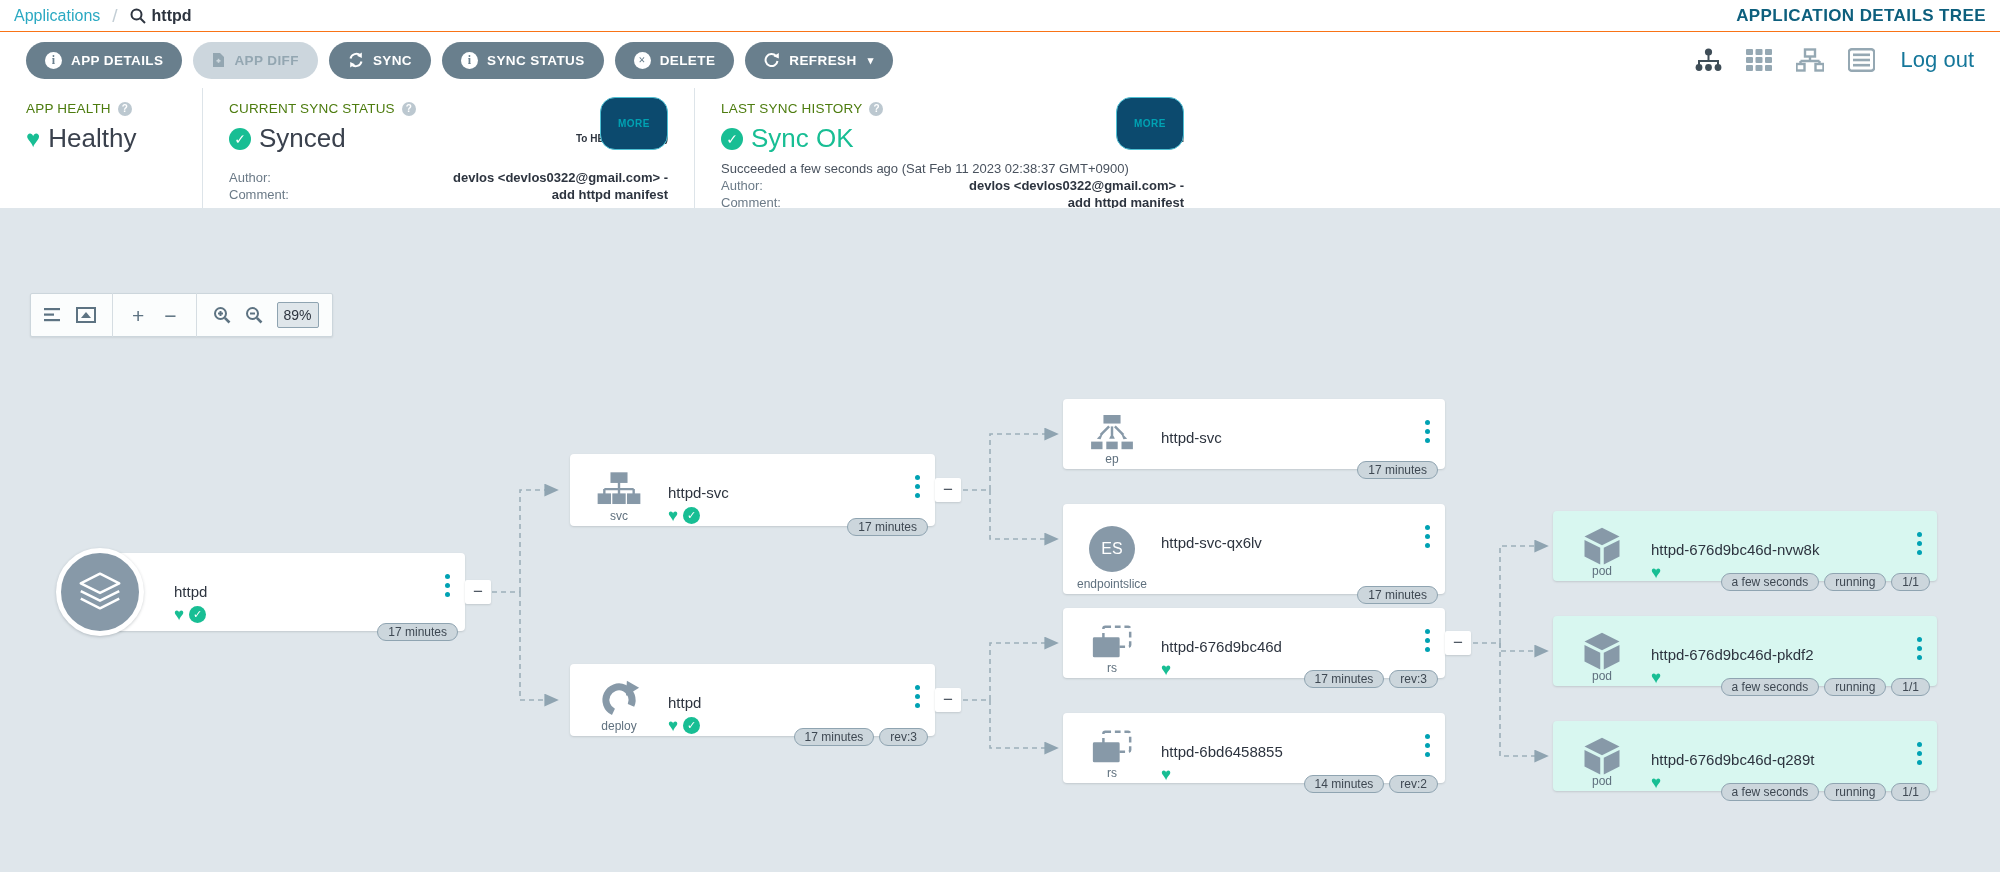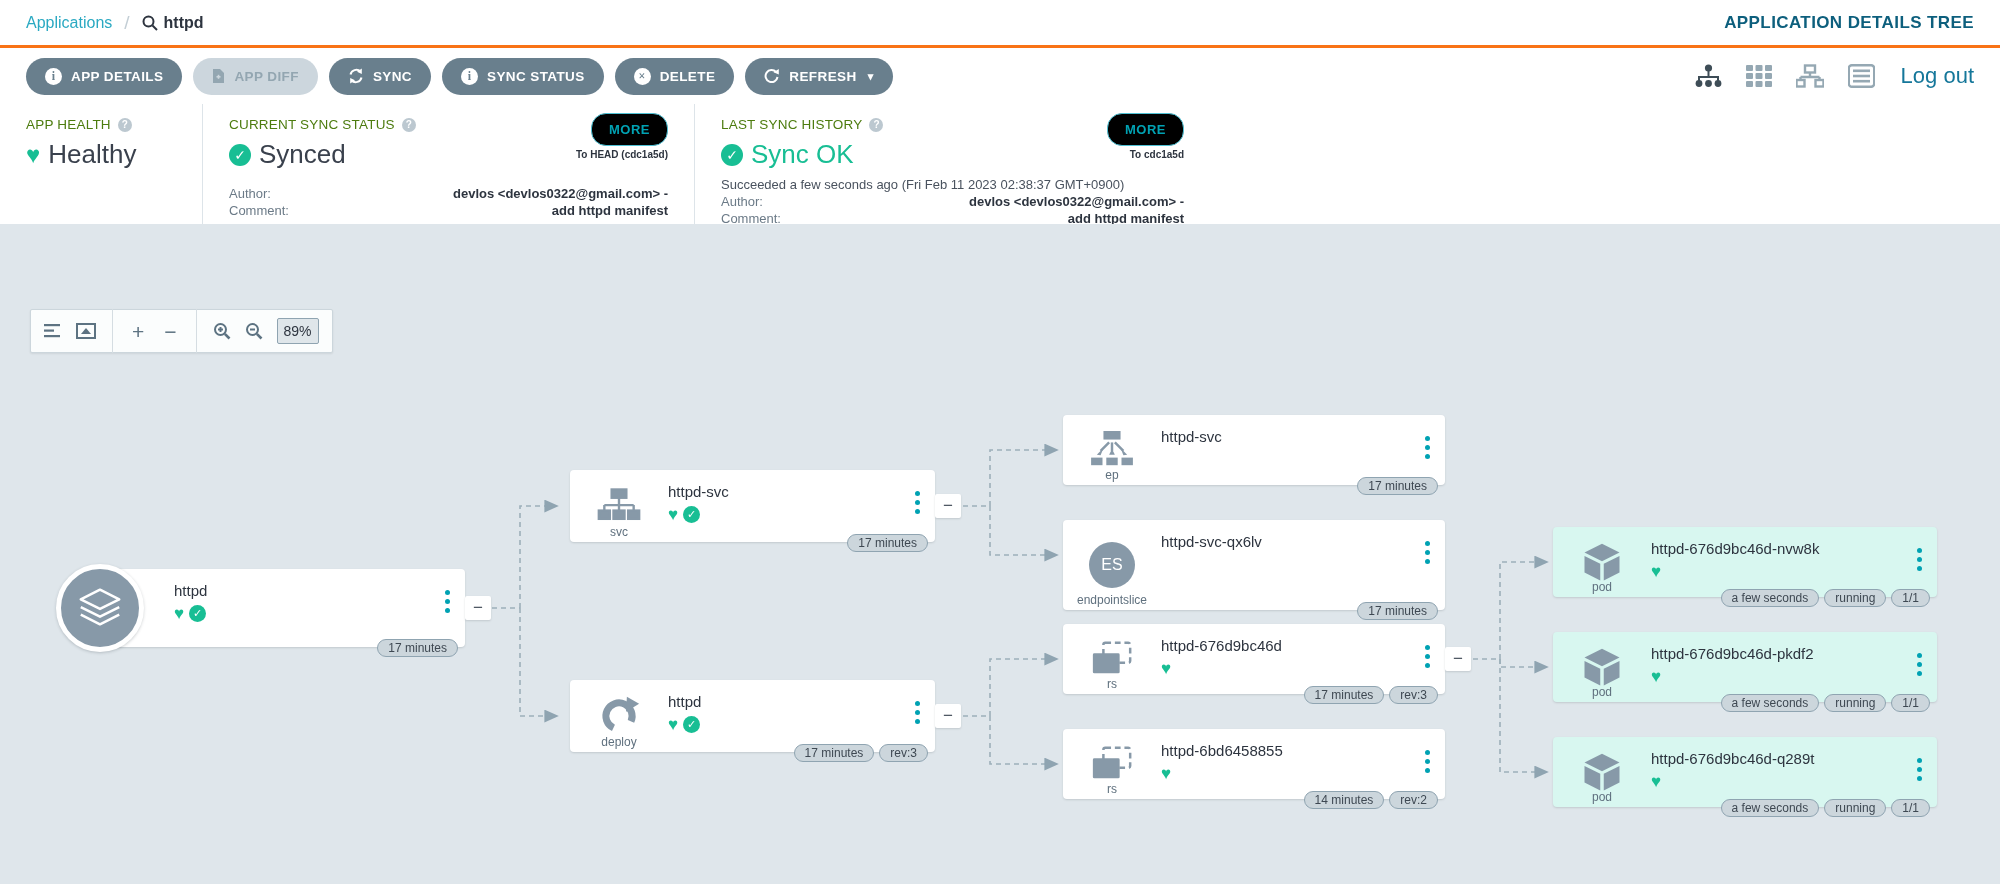--- a/index.html
+++ b/index.html
@@ -1,20 +1,20 @@
 <!DOCTYPE html>
 <html><head>
 <meta charset="utf-8">
 <style>
   *{margin:0;padding:0;box-sizing:border-box}
   html,body{width:2000px;height:884px;overflow:hidden}
   body{font-family:"Liberation Sans",sans-serif;background:#fff;color:#363c4a}
 
   
-  .topbar{height:48px;display:flex;align-items:center;justify-content:space-between;padding:0 26px;border-bottom:3px solid #f97316}
+  .topbar{height:32px;display:flex;align-items:center;justify-content:space-between;padding:0 14px;border-bottom:1px solid #f97316}
   .crumb{display:flex;align-items:center;gap:12px;font-size:16px}
   .crumb-link{color:#2aa9c2;text-decoration:none;cursor:pointer}
   .crumb-sep{color:#c3ced5;font-size:19px;font-weight:300}
   .crumb-app{display:flex;align-items:center;gap:6px;font-weight:bold;color:#2d343f}
   .page-title{color:#0d5f7d;font-weight:bold;font-size:17px;letter-spacing:.4px}
 
   
   .toolbar-row{height:56px;display:flex;align-items:center;justify-content:space-between;padding:0 26px}
   .btns{display:flex;gap:11px}
   .btn{height:37px;border-radius:19px;background:#697f8d;color:#fff;font-weight:bold;font-size:13.5px;display:flex;align-items:center;gap:9px;padding:0 19px;border:none;letter-spacing:.4px;cursor:pointer;font-family:inherit}
@@ -29,21 +29,21 @@
   
   .statusbar{height:120px;display:flex;background:#fff}
   .sec{padding:13px 26px 0 26px;position:relative}
   .sec+.sec{border-left:1px solid #dde4e9}
   .sec1{width:202px}
   .sec2{width:492px}
   .sec3{width:516px}
   .sec-label-row{display:flex;align-items:center;gap:7px}
   .sec-label{font-size:13.5px;color:#4d7c0f;letter-spacing:.2px}
   .help-ic{width:14px;height:14px;border-radius:50%;background:#bcc8d0;color:#fff;font-size:10px;font-weight:bold;display:inline-flex;align-items:center;justify-content:center;cursor:pointer}
-  .more-btn{position:absolute;right:26px;top:9px;border:1.5px solid #4ec1d4;color:#00a2b3;background:#000000;border-radius:15px;font-size:13px;font-weight:bold;padding:8px 17px;letter-spacing:.5px;cursor:pointer;font-family:inherit}
+  .more-btn{position:absolute;right:26px;top:9px;border:1.5px solid #4ec1d4;color:#00a2b3;background:#0c4a6e;border-radius:15px;font-size:10px;font-weight:bold;padding:20px 17px;letter-spacing:.5px;cursor:pointer;font-family:inherit}
   .val-row{display:flex;align-items:center;justify-content:space-between;margin-top:7px}
   .val-main{display:flex;align-items:center;gap:8px;font-size:26px;color:#3a414d}
   .val-main.green-text{color:#18be94}
   .heart{color:#18be94;font-size:24px;line-height:1}
   .heart.small{font-size:17px}
   .check-circle{width:22px;height:22px;border-radius:50%;background:#18be94;color:#fff;font-size:14px;display:inline-flex;align-items:center;justify-content:center;flex:none}
   .check-circle.small{width:17px;height:17px;font-size:11px}
   .target{font-size:10px;font-weight:bold;color:#2d343f;white-space:nowrap}
   .succeeded{font-size:13px;color:#49525e;margin-top:7px;white-space:nowrap}
   .meta-row{display:flex;justify-content:space-between;font-size:13px;line-height:17px}
@@ -59,21 +59,21 @@
   .gtoolbar{position:absolute;left:30px;top:85px;height:44px;display:flex;align-items:center;gap:14px;background:#fbfdfd;border:1px solid #ccd6dc;border-radius:2px;padding:0 13px;box-shadow:0 1px 2px rgba(0,0,0,.08)}
   .gtoolbar .vdiv{width:1px;height:44px;background:#d5dde2;margin:0 2px}
   .gt-ic{color:#5d7382;display:flex;align-items:center;cursor:pointer}
   .gt-txt{font-size:21px;color:#5d7382;cursor:pointer;line-height:1;padding:0 3px}
   .zoombox{background:#dfe6ea;border:1px solid #8fa4b1;border-radius:2px;font-size:14px;color:#2d343f;padding:4px 6px;cursor:text}
 
   .node{position:absolute;background:#fff;border-radius:4px;box-shadow:0 1px 2px rgba(60,70,80,.18);display:flex}
   .node.pod-node{background:#d8f7f0}
   .icon-area{width:98px;position:relative;display:flex;align-items:center;justify-content:center;flex:none}
   .kind-label{position:absolute;bottom:3px;left:50%;transform:translateX(-50%);font-size:12px;color:#5f707e;white-space:nowrap}
-  .node-body{padding-top:13px}
+  .node-body{padding-top:30px}
   .node-name{font-size:15px;color:#2d343f;white-space:nowrap}
   .health-row{display:flex;align-items:center;gap:5px;margin-top:5px;height:18px}
   .menu{position:absolute;right:15px;top:21px;display:flex;flex-direction:column;gap:4px;cursor:pointer}
   .menu i{width:5px;height:5px;border-radius:50%;background:#00a2b3}
   .badges{position:absolute;right:7px;bottom:-10px;display:flex;gap:5px}
   .badge{background:#ccd6dc;border:1px solid #8fa4b1;border-radius:10px;padding:1px 10px;font-size:12px;color:#3e4852;white-space:nowrap}
   .collapse{position:absolute;right:-26px;top:50%;transform:translateY(-50%);width:26px;height:24px;background:#fff;border-radius:2px;display:flex;align-items:center;justify-content:center;font-size:17px;color:#49525e;box-shadow:0 1px 2px rgba(60,70,80,.18);cursor:pointer}
   .root-circle{position:absolute;left:-44px;top:50%;transform:translateY(-50%);width:88px;height:88px;border-radius:50%;background:#8799a8;border:5px solid #fff;box-shadow:0 1px 3px rgba(60,70,80,.25);display:flex;align-items:center;justify-content:center}
   .es-circle{width:46px;height:46px;border-radius:50%;background:#8799a8;color:#fff;font-size:16px;display:flex;align-items:center;justify-content:center}
 </style>
@@ -236,21 +236,21 @@
       <span class="sec-label">LAST SYNC HISTORY</span>
       <span class="help-ic">?</span>
     </div>
     <div class="val-row">
       <div class="val-main green-text">
         <span class="check-circle">✓</span>
         <span>Sync OK</span>
       </div>
       <span class="target">To cdc1a5d</span>
     </div>
-    <div class="succeeded">Succeeded a few seconds ago (Fri Feb 11 2023 02:38:37 GMT+0900)</div>
+    <div class="succeeded">Succeeded a few seconds ago (Sat Feb 11 2023 02:38:37 GMT+0900)</div>
     <div class="meta-block">
       <div class="meta-row">
           <span class="k">Author:</span>
           <span class="v">devlos &lt;devlos0322@gmail.com&gt; -</span>
         </div>
       <div class="meta-row">
           <span class="k">Comment:</span>
           <span class="v">add httpd manifest</span>
         </div>
     </div>

